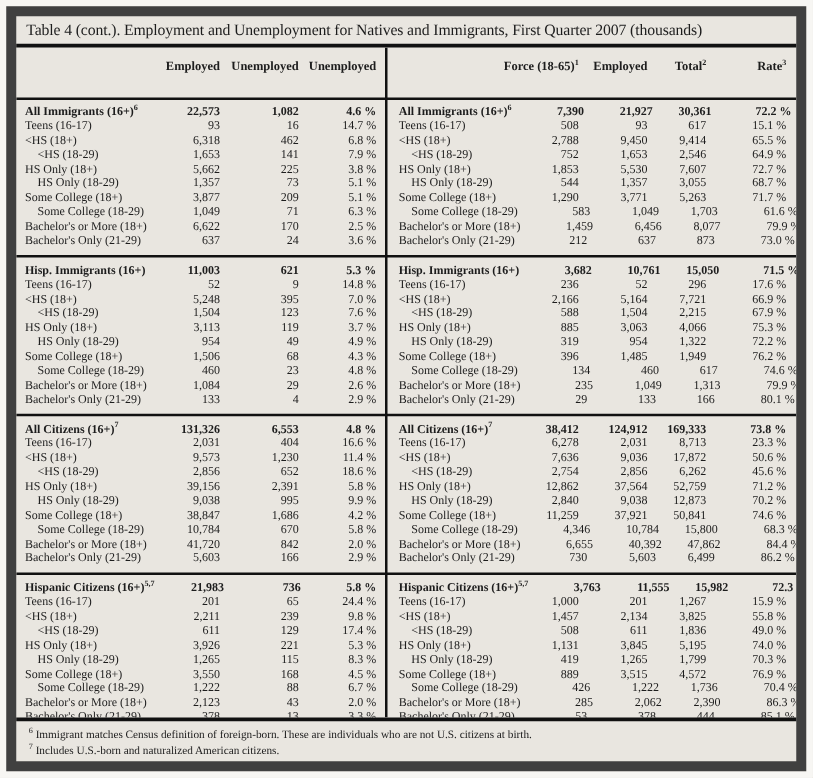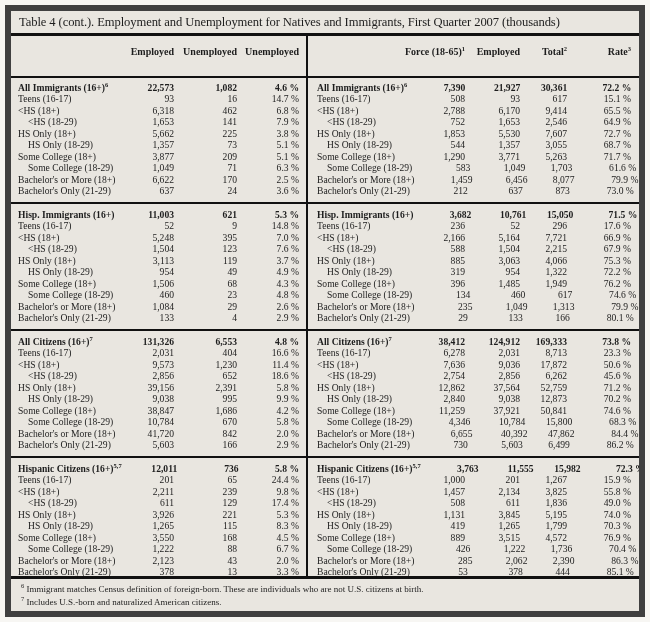--- a/index.html
+++ b/index.html
@@ -3,21 +3,21 @@
 <meta charset="utf-8">
 <style>
   * { margin: 0; padding: 0; box-sizing: border-box; }
   body { background: #ffffff; width: 650px; height: 622px; }
   .page {
     width: 650px; height: 622px; padding: 5px;
     background: #f7f6f3;
   }
   .frame {
     height: 100%;
-    border: 6px solid #404040;
+    border: 8px solid #404040;
     background: #e9e6e0;
     display: flex; flex-direction: column;
     font-family: "Liberation Serif", serif;
     color: #1d1d1d;
   }
   .title {
     font-size: 12.6px; padding: 4px 8px 3px 8px;
     white-space: nowrap; letter-spacing: -0.1px;
   }
   .rule-thick { height: 2.5px; background: #111; flex: none; }
@@ -138,21 +138,21 @@
   <div class="row">
     <div class="lh">
       <span class="lbl"><span class="lbl-text">&lt;HS (18+)</span></span>
       <span class="num c-emp">6,318</span>
       <span class="num c-unemp">462</span>
       <span class="num c-pct">6.8 %</span>
     </div>
     <div class="rh">
       <span class="lbl"><span class="lbl-text">&lt;HS (18+)</span></span>
       <span class="num c-nilf">2,788</span>
-      <span class="num c-remp">6,170</span>
+      <span class="num c-remp">9,450</span>
       <span class="num c-total">9,414</span>
       <span class="num c-rate">65.5 %</span>
     </div>
   </div>
 
   <div class="row ind">
     <div class="lh">
       <span class="lbl"><span class="lbl-text">&lt;HS (18-29)</span></span>
       <span class="num c-emp">1,653</span>
       <span class="num c-unemp">141</span>
@@ -579,21 +579,21 @@
       <span class="num c-nilf">730</span>
       <span class="num c-remp">5,603</span>
       <span class="num c-total">6,499</span>
       <span class="num c-rate">86.2 %</span>
     </div>
   </div>
 <div class="sep"></div>
   <div class="row hdr">
     <div class="lh">
       <span class="lbl"><span class="lbl-text">Hispanic Citizens (16+)</span><sup class="lbl-sup">5,7</sup></span>
-      <span class="num c-emp">12,011</span>
+      <span class="num c-emp">21,983</span>
       <span class="num c-unemp">736</span>
       <span class="num c-pct">5.8 %</span>
     </div>
     <div class="rh">
       <span class="lbl"><span class="lbl-text">Hispanic Citizens (16+)</span><sup class="lbl-sup">5,7</sup></span>
       <span class="num c-nilf">3,763</span>
       <span class="num c-remp">11,555</span>
       <span class="num c-total">15,982</span>
       <span class="num c-rate">72.3 %</span>
     </div>

